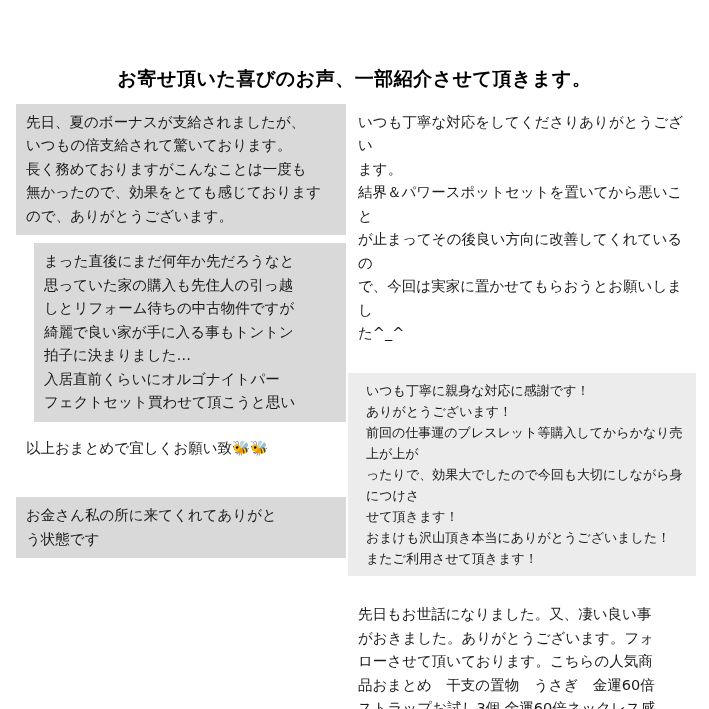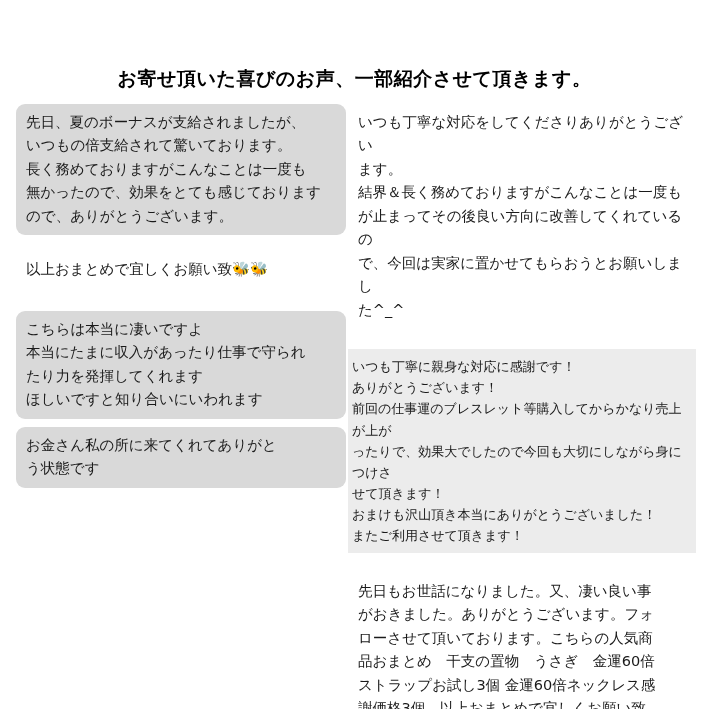--- a/index.html
+++ b/index.html
@@ -46,25 +46,24 @@
   .block {
     font-size: 14.5px;
     line-height: 1.62;
     color: #1a1a1a;
     white-space: pre-wrap;
     word-break: break-all;
   }
   .shaded {
     background: #d9d9d9;
     padding: 7px 10px 7px 10px;
-    border-radius: 9px;
   }
   .shaded-light {
     background: #ececec;
-    padding: 7px 10px 7px 4px;
+    padding: 7px 10px 7px 18px;
   }
   .plain {
     background: transparent;
     padding: 7px 10px 7px 10px;
   }
   .gap-s { height: 8px; }
   .gap-m { height: 14px; }
   .gap-l { height: 20px; }
   .indent {
     margin-left: 18px;
@@ -80,47 +79,50 @@
   <div class="col col-left">
 
     <div class="block shaded">先日、夏のボーナスが支給されましたが、
 いつもの倍支給されて驚いております。
 長く務めておりますがこんなことは一度も
 無かったので、効果をとても感じております
 ので、ありがとうございます。</div>
 
     <div class="gap-s"></div>
 
+    <div class="block shaded indent">まった直後にまだ何年か先だろうなと
+思っていた家の購入も先住人の引っ越
+しとリフォーム待ちの中古物件ですが
+綺麗で良い家が手に入る事もトントン
+拍子に決まりました…
+入居直前くらいにオルゴナイトパー
+フェクトセット買わせて頂こうと思い</div>
 
     <div class="gap-s"></div>
 
     <div class="block plain">以上おまとめで宜しくお願い致🐝🐝</div>
 
     <div class="gap-s"></div>
 
 
     <div class="gap-m"></div>
 
-    <div class="block shaded">こちらは本当に凄いですよ
-本当にたまに収入があったり仕事で守られ
-たり力を発揮してくれます
-ほしいですと知り合いにいわれます</div>
 
     <div class="gap-s"></div>
 
     <div class="block shaded">お金さん私の所に来てくれてありがと
 う状態です</div>
 
   </div>
 
   <div class="col col-right">
 
     <div class="block plain">いつも丁寧な対応をしてくださりありがとうござい
 ます。
-結界＆長く務めておりますがこんなことは一度も
+結界＆パワースポットセットを置いてから悪いこと
 が止まってその後良い方向に改善してくれているの
 で、今回は実家に置かせてもらおうとお願いしまし
 た^_^</div>
 
     <div class="gap-l"></div>
 
     <div class="block shaded-light" style="font-size:13px;">いつも丁寧に親身な対応に感謝です！
 ありがとうございます！
 前回の仕事運のブレスレット等購入してからかなり売上が上が
 ったりで、効果大でしたので今回も大切にしながら身につけさ

